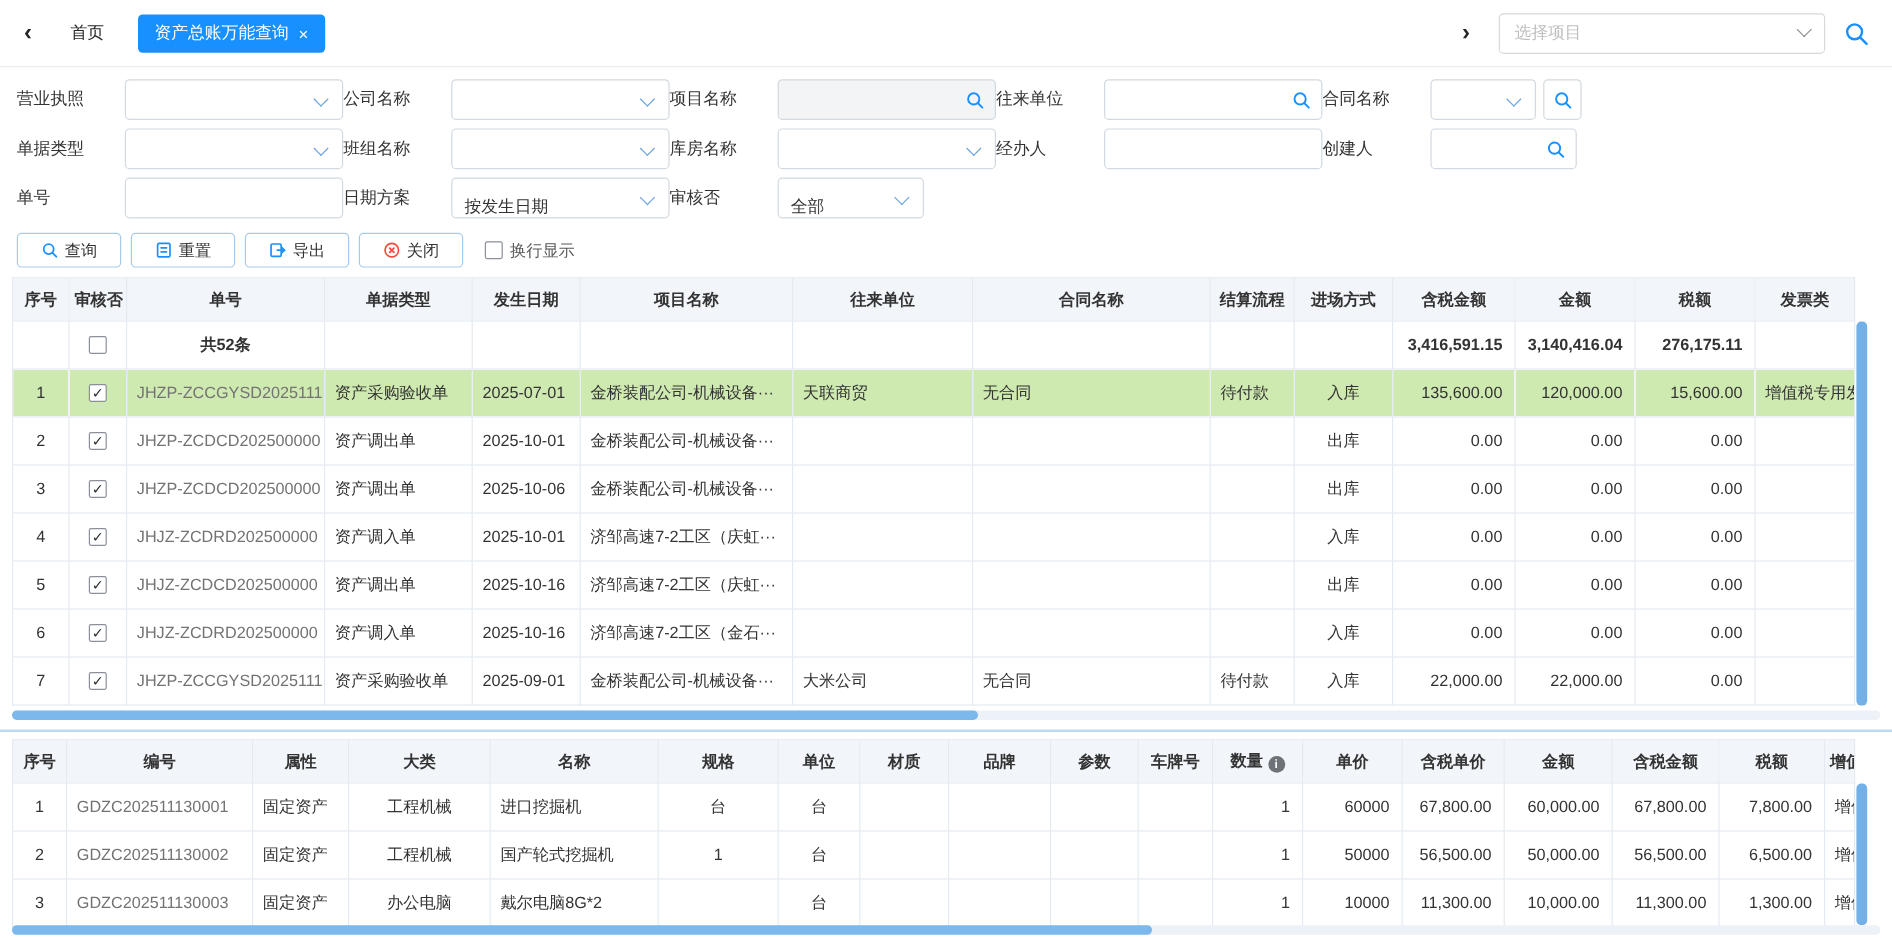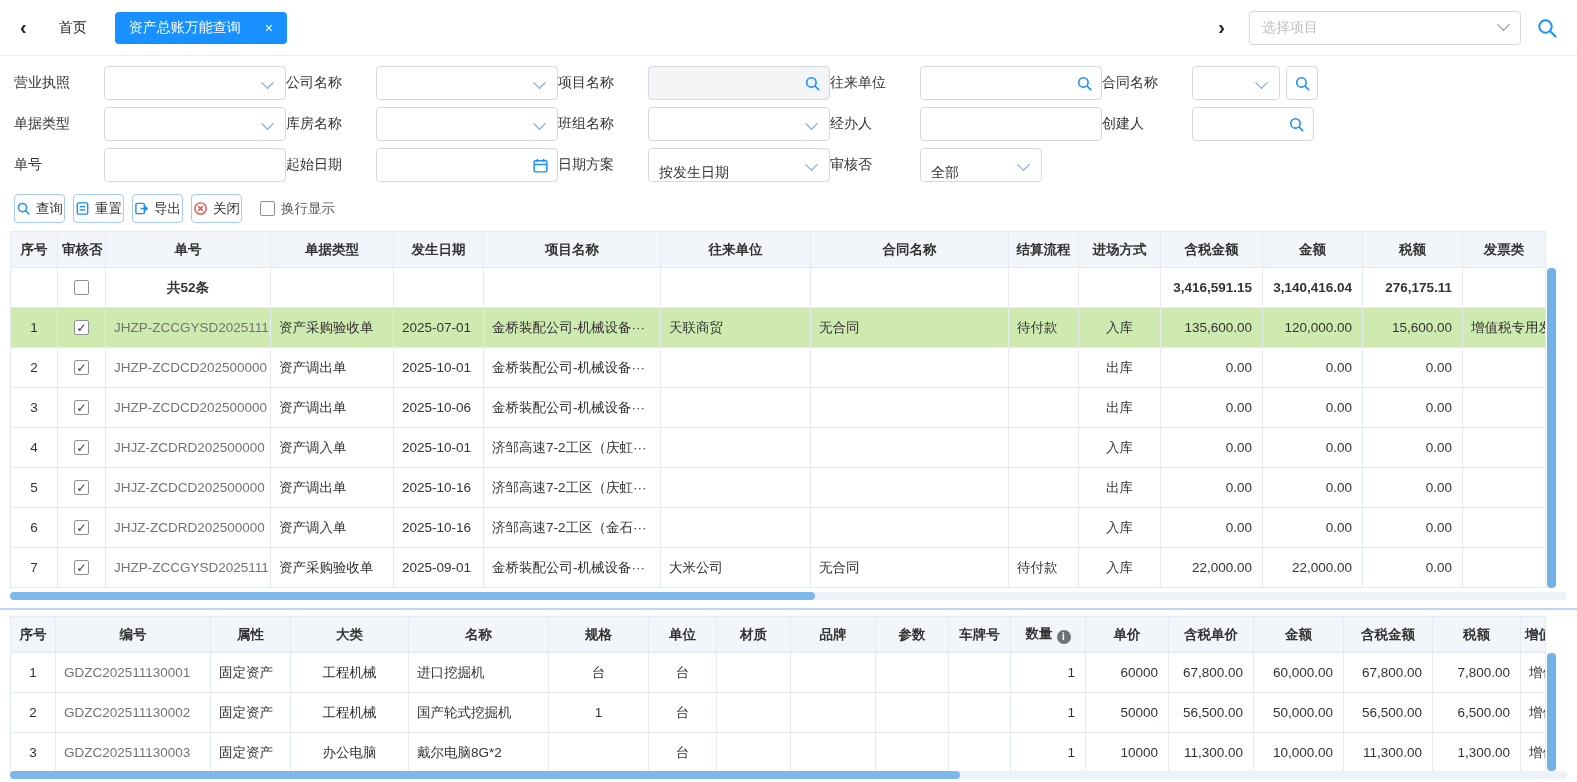--- a/index.html
+++ b/index.html
@@ -4,21 +4,21 @@
 <style>
   * { margin:0; padding:0; box-sizing:border-box; }
   html,body { width:1577px; height:782px; background:#fff;
     font-family:"Liberation Sans","DejaVu Sans",sans-serif; color:#333; }
   .page { position:relative; width:1577px; height:782px; overflow:hidden; background:#fff; }
 
   
   .topbar { height:56px; display:flex; align-items:center; padding:0 14px; border-bottom:1px solid #ececec; }
   .nav-chev { font-size:20px; font-weight:bold; color:#262626; cursor:pointer; padding:0 6px; user-select:none; }
   .tab { font-size:14px; color:#262626; margin-left:26px; cursor:pointer; }
-  .tab.active { margin-left:28px; background:#1890ff; color:#fff; border-radius:4px; padding:7px 14px; display:inline-flex; align-items:center; gap:24px; }
+  .tab.active { margin-left:28px; background:#1890ff; color:#fff; border-radius:4px; padding:7px 14px; display:inline-flex; align-items:center; gap:8px; }
   .tab-close { font-size:14px; cursor:pointer; }
   .spacer { flex:1; }
   .proj-select { width:272px; height:34px; border:1px solid #d9d9d9; border-radius:4px; display:flex; align-items:center; padding:0 12px; margin:0 14px 0 18px; cursor:pointer; }
   .proj-select .ph { color:#bfbfbf; font-size:14px; flex:1; }
   .chev { width:9px; height:9px; border-right:1.6px solid #6aa4e0; border-bottom:1.6px solid #6aa4e0; transform:rotate(45deg) translate(-2px,-2px); display:inline-block; }
   .chev.gray { border-color:#8c8c8c; }
   .gsearch { cursor:pointer; margin-right:4px; }
 
   
   .filters { padding:10px 0 0 14px; }
@@ -31,21 +31,21 @@
   .field.disabled { background:#f3f4f6; }
   .field .chev { position:absolute; right:13px; top:14px; }
   .field .ficon { position:absolute; right:8px; top:8px; }
   .field.w88 { width:88px; }
   .field.w122 { width:122px; }
   .fvalue { font-size:14px; color:#333; white-space:nowrap; }
   .sq-btn { width:32px; height:34px; border:1px solid #d2d9e0; border-radius:4px; margin-left:6px; display:flex; align-items:center; justify-content:center; cursor:pointer; background:#fff; }
 
   
   .toolbar { display:flex; align-items:center; gap:8px; margin:12px 0 8px 14px; }
-  .tbtn { display:inline-flex; align-items:center; gap:5px; height:29px; padding:0 1px; background:#fff; border:1px solid #a5cbee; border-radius:4px; font:inherit; font-size:13.5px; color:#333; cursor:pointer; }
+  .tbtn { display:inline-flex; align-items:center; gap:5px; height:29px; padding:0 19px; background:#fff; border:1px solid #a5cbee; border-radius:4px; font:inherit; font-size:13.5px; color:#333; cursor:pointer; }
   .wrap-opt { display:flex; align-items:center; gap:6px; margin-left:10px; color:#595959; font-size:13.5px; }
 
   
   .grid-wrap { position:relative; margin-left:10px; }
   table.grid { border-collapse:collapse; table-layout:fixed; width:1535px; font-size:13.5px; }
   .grid th, .grid td { border:1px solid #e4eaf1; overflow:hidden; white-space:nowrap; }
   .grid th { height:36px; background:#f2f5f9; font-weight:bold; color:#333; text-align:center; padding:0 4px; }
   .grid td { height:40px; padding:0 8px; text-align:left; color:#333; }
   .grid td.c { text-align:center; padding:0 2px; }
   .grid td.num { text-align:right; padding-right:10px; }
@@ -134,27 +134,27 @@
     </div>
 
     <div class="frow">
       <div class="fgroup">
         <label class="flabel">单据类型</label>
         <div class="field">
             <span class="chev"></span>
           </div>
       </div>
       <div class="fgroup">
+        <label class="flabel">班组名称</label>
+        <div class="field">
+            <span class="chev"></span>
+          </div>
+      </div>
+      <div class="fgroup">
         <label class="flabel">库房名称</label>
-        <div class="field">
-            <span class="chev"></span>
-          </div>
-      </div>
-      <div class="fgroup">
-        <label class="flabel">班组名称</label>
         <div class="field">
             <span class="chev"></span>
           </div>
       </div>
       <div class="fgroup">
         <label class="flabel">经办人</label>
         <div class="field">
             <input style="">
           </div>
       </div>
@@ -168,31 +168,20 @@
         </div>
       </div>
     </div>
 
     <div class="frow">
       <div class="fgroup">
         <label class="flabel">单号</label>
         <div class="field">
             <input style="">
           </div>
-      </div>
-      <div class="fgroup">
-        <label class="flabel">起始日期</label>
-        <div class="field">
-          <svg class="ficon" width="17" height="17" viewBox="0 0 16 16">
-              <rect x="2" y="3.5" width="12" height="10.5" rx="1.2" fill="none" stroke="#1890ff" stroke-width="1.4"></rect>
-              <line x1="2" y1="7" x2="14" y2="7" stroke="#1890ff" stroke-width="1.4"></line>
-              <line x1="5" y1="1.8" x2="5" y2="4.6" stroke="#1890ff" stroke-width="1.4"></line>
-              <line x1="11" y1="1.8" x2="11" y2="4.6" stroke="#1890ff" stroke-width="1.4"></line>
-            </svg>
-        </div>
       </div>
       <div class="fgroup">
         <label class="flabel">日期方案</label>
         <div class="field">
           <span class="fvalue">按发生日期</span>
           <span class="chev"></span>
         </div>
       </div>
       <div class="fgroup last">
         <label class="flabel">审核否</label>

